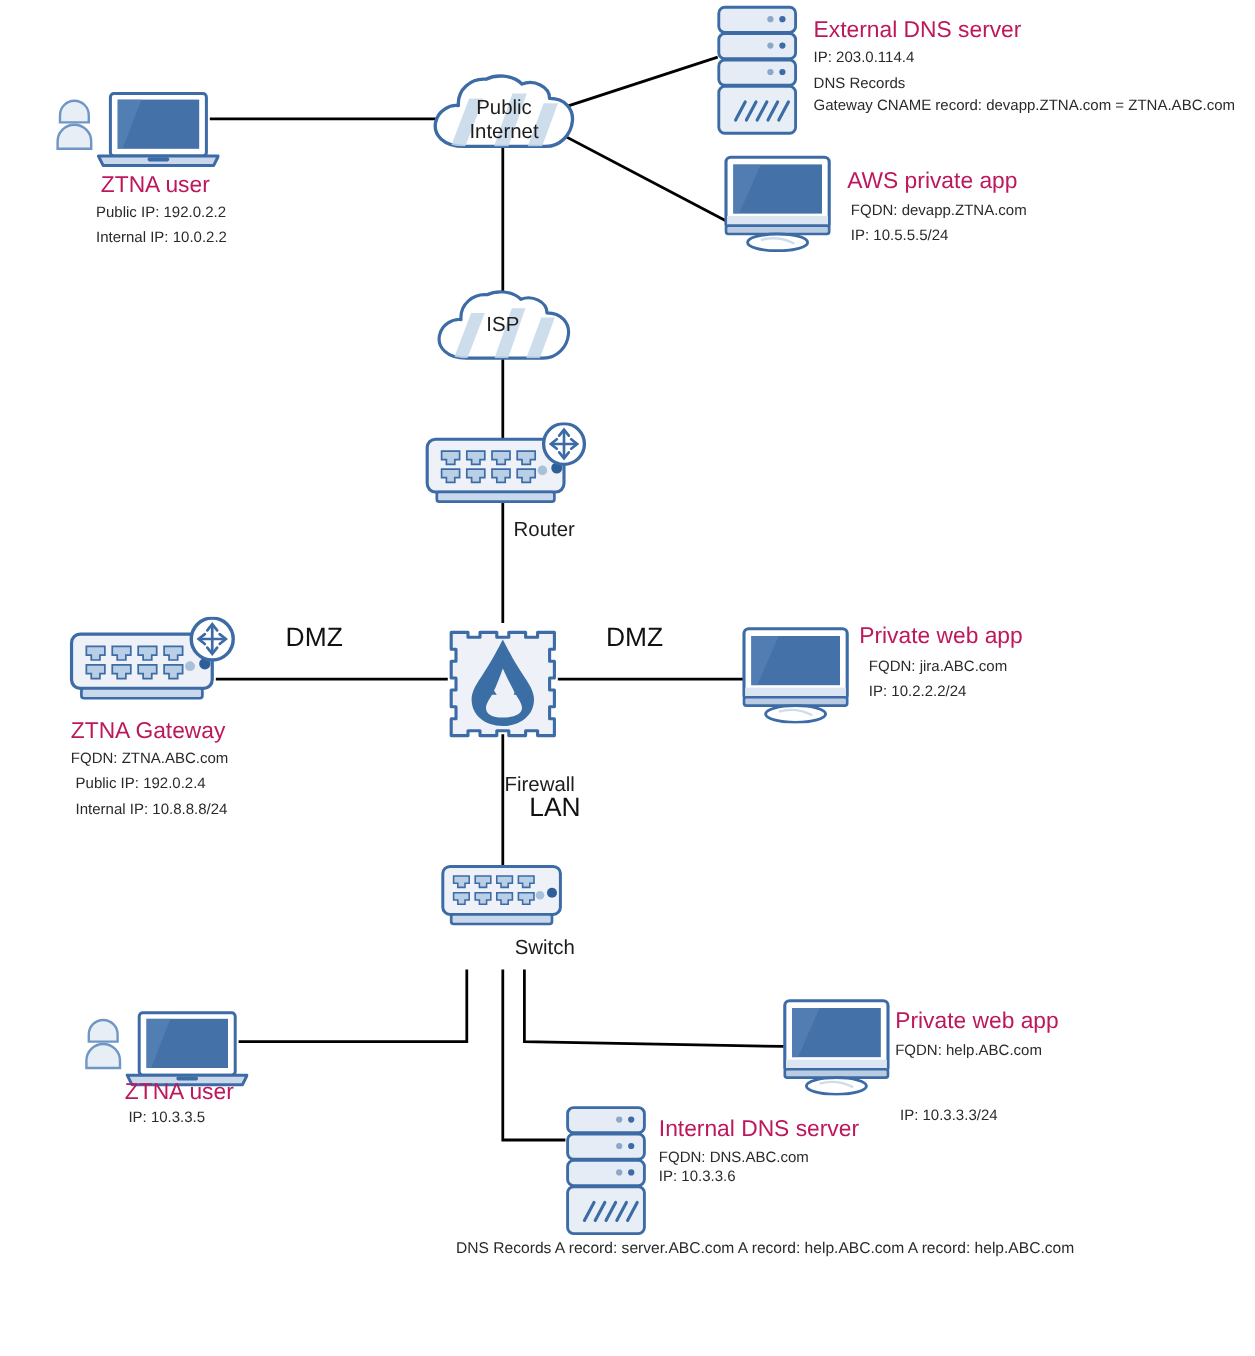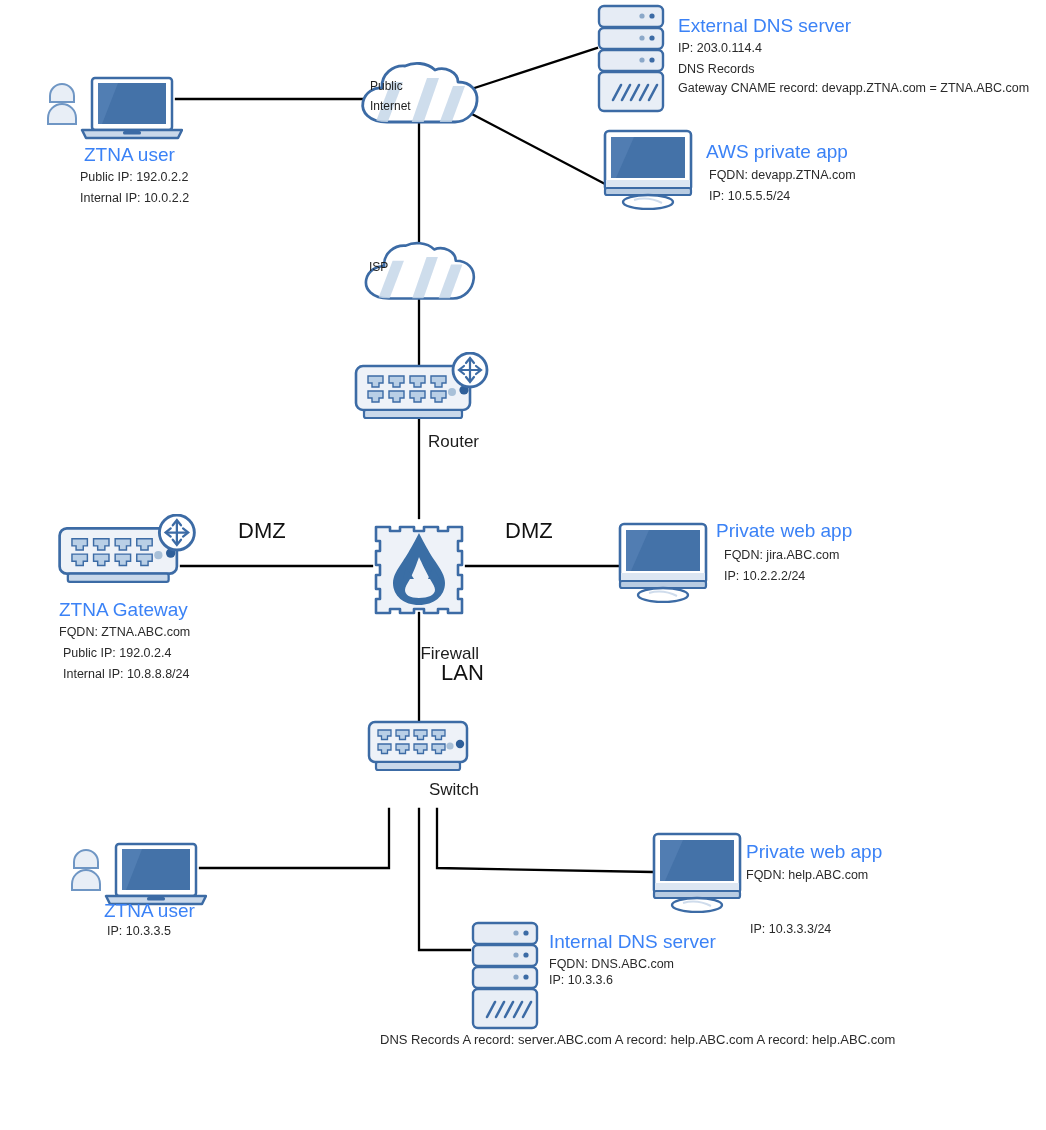--- a/index.html
+++ b/index.html
@@ -25,21 +25,21 @@
     width: 1046px;
     height: 1130px;
     pointer-events: none;
   }
   .node {
     position: absolute;
   }
   .label-title {
     position: absolute;
     font-size: 19px;
-    color: #3b82f6;
+    color: #be185d;
     white-space: nowrap;
     line-height: 1.25;
   }
   .label-sub {
     position: absolute;
     font-size: 12.5px;
     color: #2a2a2a;
     white-space: nowrap;
     line-height: 1.45;
   }
@@ -51,23 +51,23 @@
     text-align: right;
   }
   .zone-label {
     position: absolute;
     font-size: 22px;
     color: #111111;
     white-space: nowrap;
   }
   .cloud-text {
     position: absolute;
-    font-size: 12px;
+    font-size: 17px;
     color: #1d1d1d;
-    text-align: left;
+    text-align: center;
     white-space: nowrap;
     line-height: 1.15;
   }
   .rec-block {
     position: absolute;
     font-size: 12.5px;
     color: #2a2a2a;
     line-height: 1.5;
     white-space: nowrap;
   }

